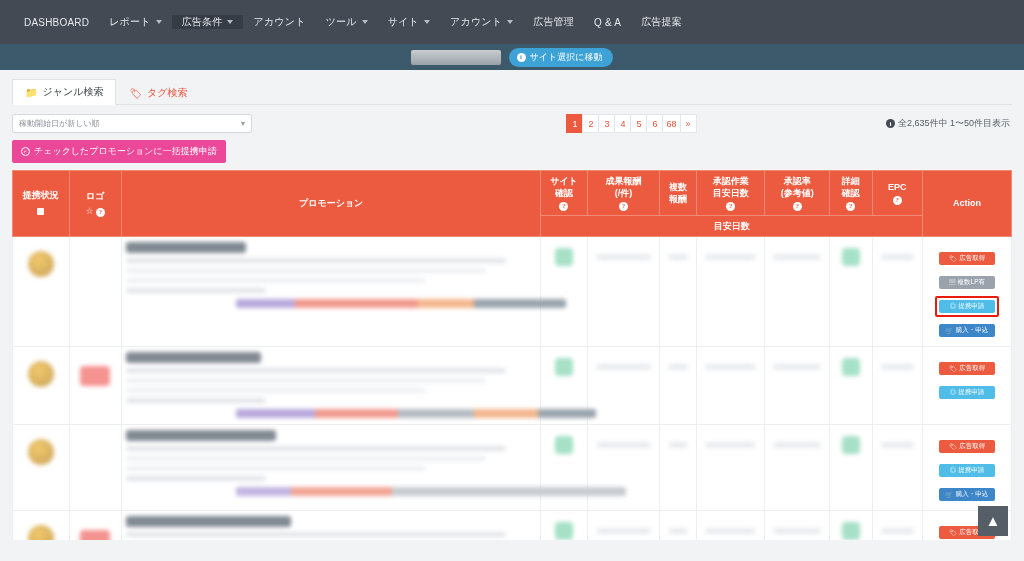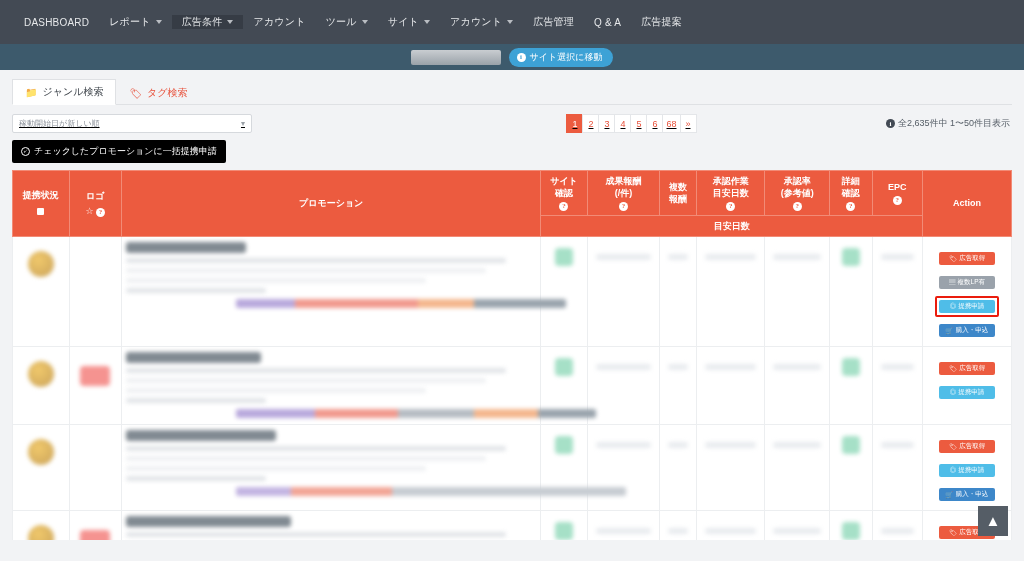--- a/index.html
+++ b/index.html
@@ -94,21 +94,20 @@
   }
   .tab.tag { color: #e8503a; }
   .ico-folder { color: #4d5560; font-size: 10px; }
   .ico-tag { color: #e8503a; font-size: 10px; }
 
   
   .controls {
     display: flex; align-items: center;
     padding: 9px 0 6px 0;
     position: relative;
-    text-decoration: underline;
   }
   .sortbox {
     width: 240px; height: 19px;
     border: 1px solid #d6d9dd;
     border-radius: 2px;
     background: #fff;
     font-size: 8px;
     color: #8a9099;
     display: flex; align-items: center; justify-content: space-between;
     padding: 0 6px;
@@ -136,21 +135,21 @@
   .dot-dark {
     width: 9px; height: 9px; border-radius: 50%;
     background: #434a54; color: #fff;
     font-size: 7px; font-weight: bold;
     display: inline-flex; align-items: center; justify-content: center;
     font-family: "Liberation Serif", serif;
   }
 
   .bulk-row { padding-bottom: 7px; }
   .bulk-btn {
-    background: #000000; color: #fff;
+    background: #ec4899; color: #fff;
     border: none; border-radius: 2px;
     font-size: 9px;
     padding: 5px 9px;
     display: inline-flex; align-items: center; gap: 4px;
     cursor: pointer;
   }
   .ico-check-circle {
     width: 9px; height: 9px; border-radius: 50%;
     border: 1px solid #fff; font-size: 6px;
     display: inline-flex; align-items: center; justify-content: center;

